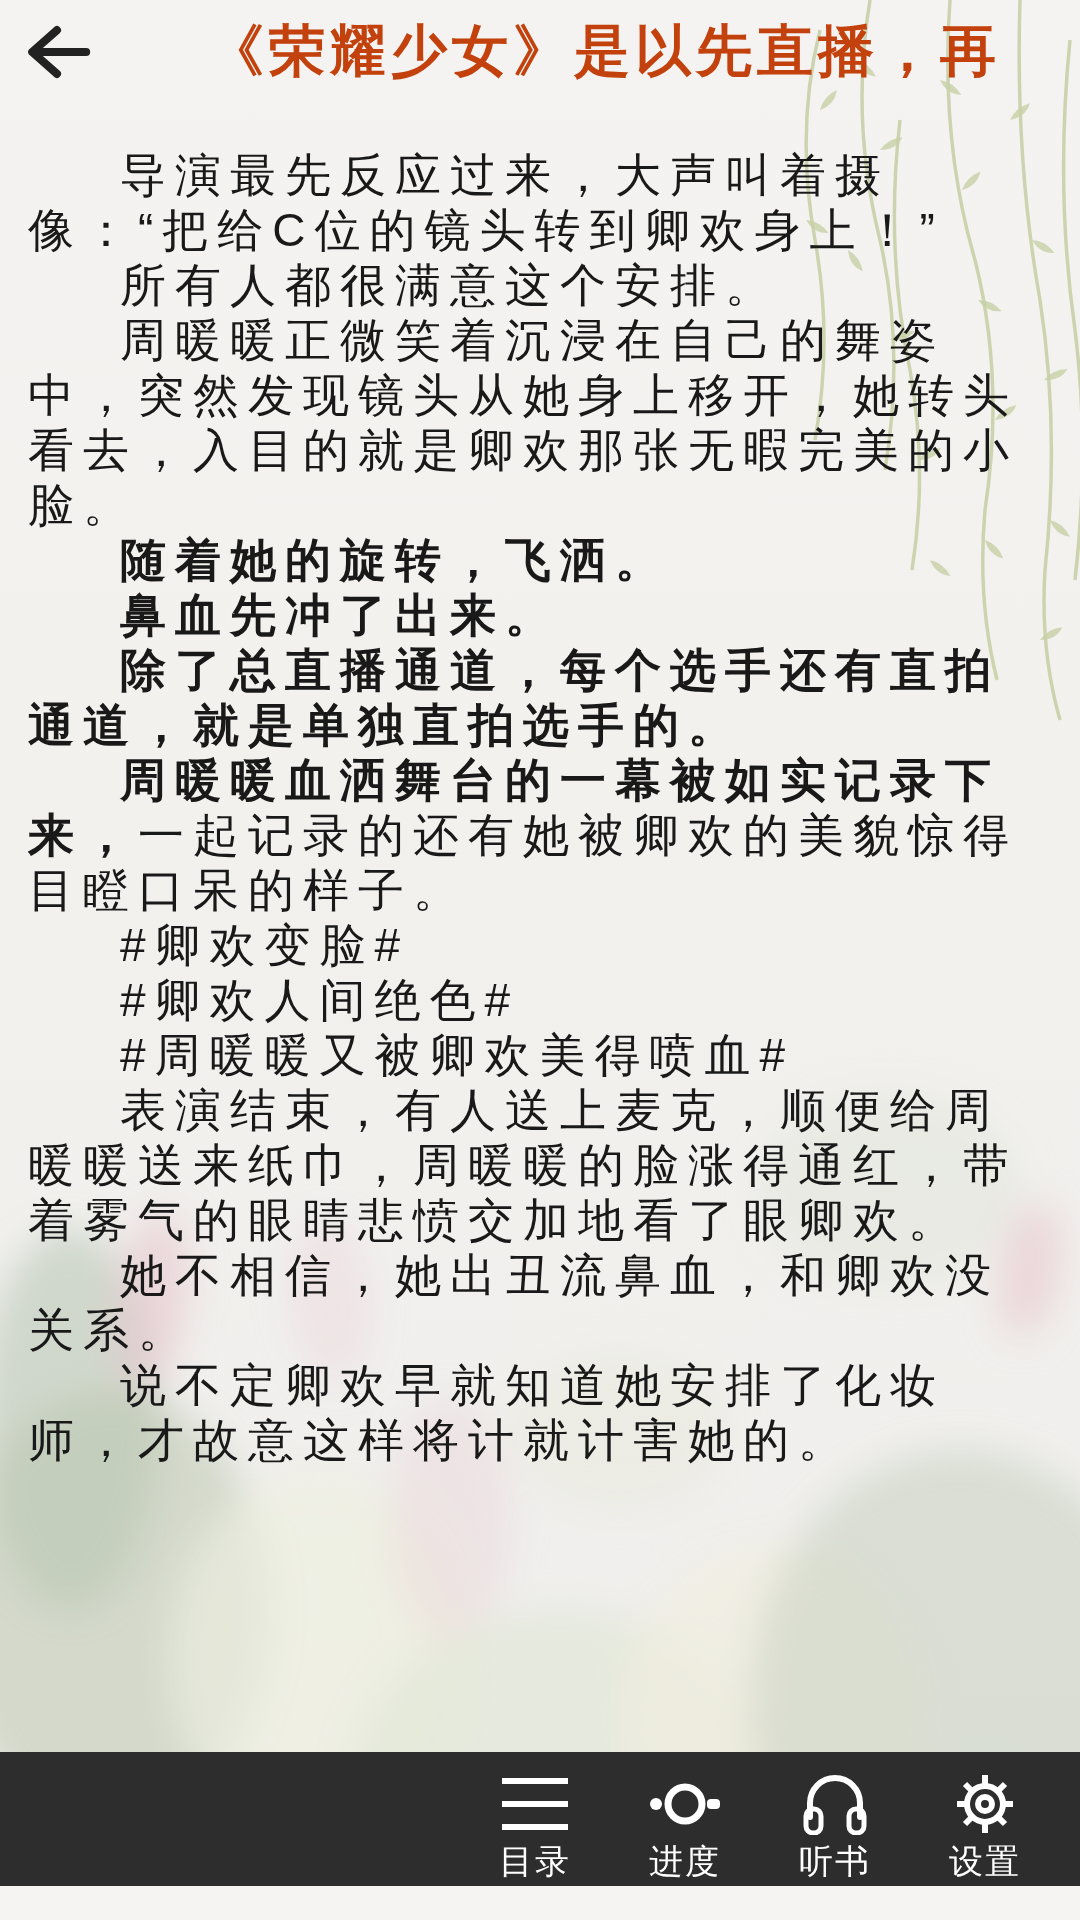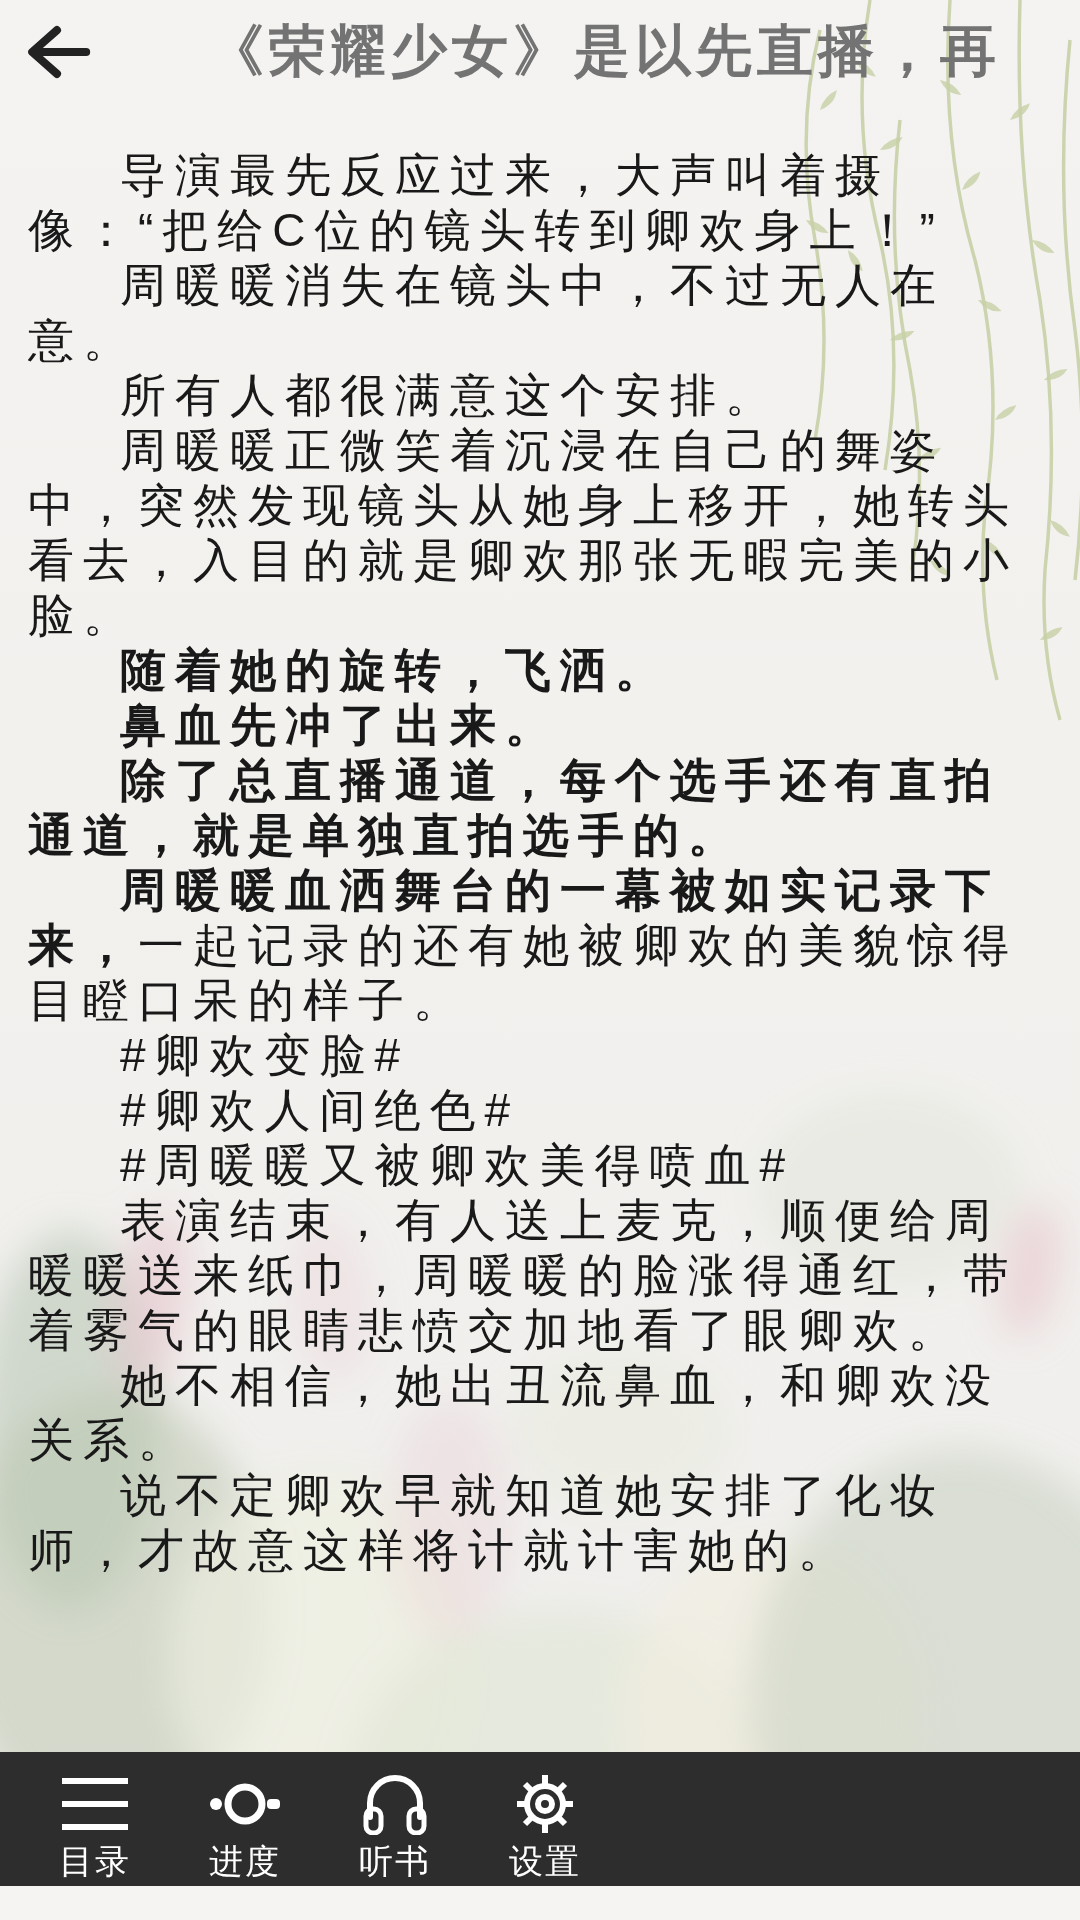--- a/index.html
+++ b/index.html
@@ -8,34 +8,34 @@
     background:linear-gradient(180deg,#f4f3f1 0%,#f2f1ee 40%,#efeeec 100%);
     font-family:"Liberation Sans",sans-serif;
   }
   
   .decor{position:absolute;inset:0;z-index:0;pointer-events:none;}
   
   .header{position:absolute;top:0;left:0;right:0;height:120px;z-index:3;}
   .back-btn{position:absolute;left:22px;top:10px;width:96px;height:84px;background:transparent;border:none;padding:0;cursor:pointer;}
   .title{
     position:absolute;left:208px;top:14px;right:0;
-    font-size:56px;font-weight:700;color:#737373;letter-spacing:5px;
+    font-size:56px;font-weight:700;color:#c2410c;letter-spacing:5px;
     white-space:nowrap;overflow:hidden;
   }
   
   .reader{
     position:absolute;left:28px;right:28px;top:148px;height:1600px;
     overflow:hidden;z-index:1;color:#191919;
   }
   .para{margin:0;font-size:46px;line-height:55px;letter-spacing:9px;text-indent:2em;}
   .para .b{font-weight:700;}
   
   .toolbar{
     position:absolute;left:0;right:0;top:1752px;height:134px;background:#2d2d2d;z-index:4;
-    display:flex;justify-content:flex-start;align-items:center;padding:0 20px;box-sizing:border-box;
+    display:flex;justify-content:flex-end;align-items:center;padding:0 20px;box-sizing:border-box;
   }
   .tb-item{
     width:150px;height:120px;background:transparent;border:none;padding:0;cursor:pointer;
     display:flex;flex-direction:column;align-items:center;justify-content:flex-end;gap:8px;
   }
   .tb-icon{width:70px;height:62px;display:block;}
   .tb-label{color:#ffffff;font-size:34px;line-height:36px;letter-spacing:2px;font-family:"Liberation Sans",sans-serif;}
   .bottom-strip{position:absolute;left:0;right:0;top:1886px;height:34px;background:#f5f4f2;z-index:4;}
 </style>
 </head>
@@ -101,21 +101,20 @@
         <path d="M88 42 H18"></path>
         <path d="M48 12 L14 42 L48 72"></path>
       </g>
     </svg>
   </button>
   <div class="title">《荣耀少女》是以先直播，再</div>
 </header>
 
 <main class="reader">
     <p class="para"><span>导演最先反应过来，大声叫着摄像：“把给C位的镜头转到卿欢身上！”</span></p>
-    <p class="para"><span>周暖暖消失在镜头中，不过无人在意。</span></p>
     <p class="para"><span>所有人都很满意这个安排。</span></p>
     <p class="para"><span>周暖暖正微笑着沉浸在自己的舞姿中，突然发现镜头从她身上移开，她转头看去，入目的就是卿欢那张无暇完美的小脸。</span></p>
     <p class="para"><span class="b">随着她的旋转，飞洒。</span></p>
     <p class="para"><span class="b">鼻血先冲了出来。</span></p>
     <p class="para"><span class="b">除了总直播通道，每个选手还有直拍通道，就是单独直拍选手的。</span></p>
     <p class="para"><span class="b">周暖暖血洒舞台的一幕被如实记录下来，</span><span>一起记录的还有她被卿欢的美貌惊得目瞪口呆的样子。</span></p>
     <p class="para"><span>#卿欢变脸#</span></p>
     <p class="para"><span>#卿欢人间绝色#</span></p>
     <p class="para"><span>#周暖暖又被卿欢美得喷血#</span></p>
     <p class="para"><span>表演结束，有人送上麦克，顺便给周暖暖送来纸巾，周暖暖的脸涨得通红，带着雾气的眼睛悲愤交加地看了眼卿欢。</span></p>

